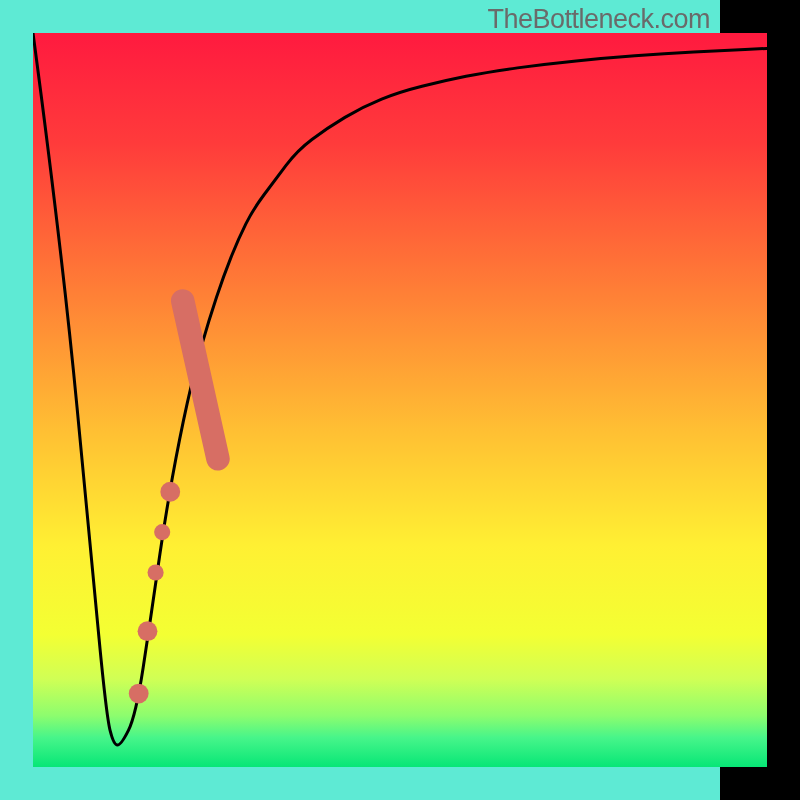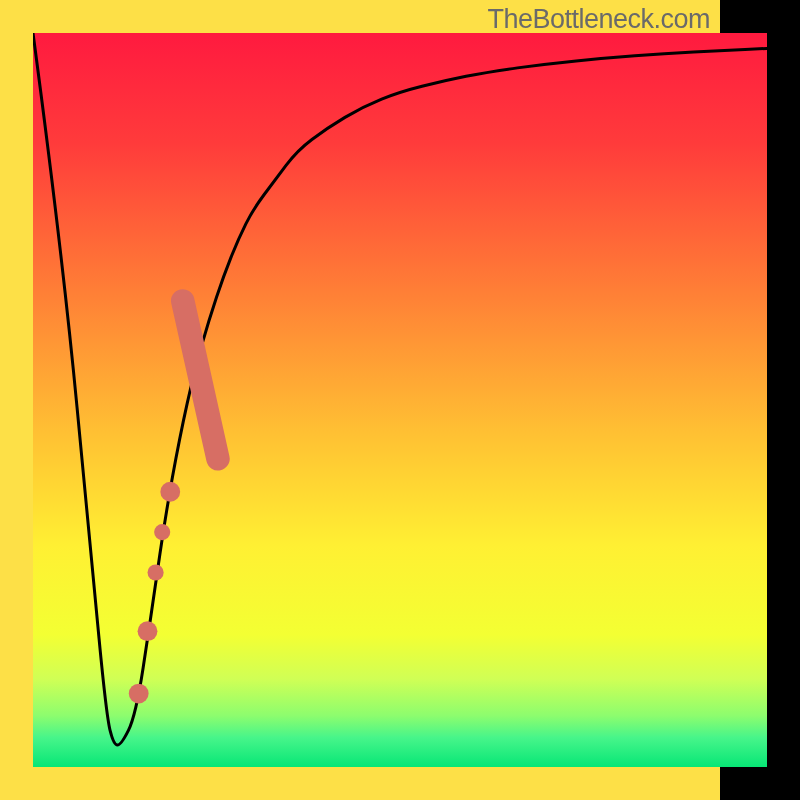--- a/index.html
+++ b/index.html
@@ -8,21 +8,21 @@
     width: 800px;
     height: 800px;
     overflow: hidden;
     background: #000;
     font-family: Arial, Helvetica, sans-serif;
   }
   .frame {
     position: relative;
     width: 720px;
     height: 800px;
-    background: #fde047;
+    background: #5eead4;
   }
   .plot-area {
     position: absolute;
     left: 33px;
     top: 33px;
     width: 734px;
     height: 734px;
     overflow: hidden;
   }
   .watermark {

